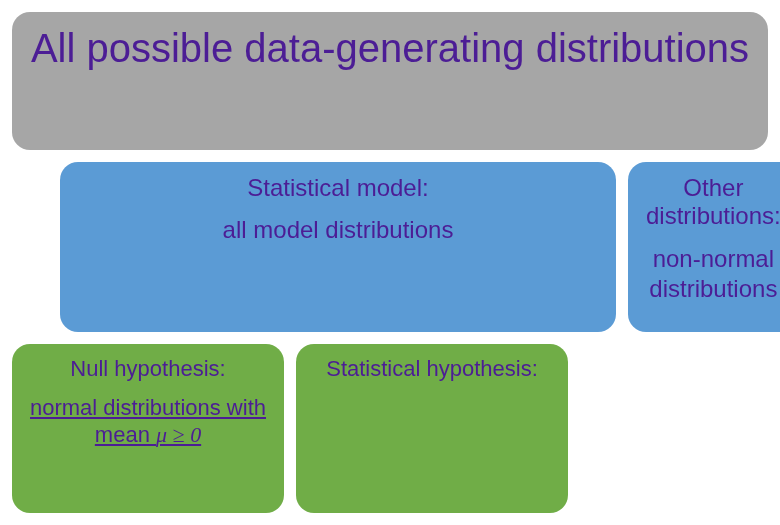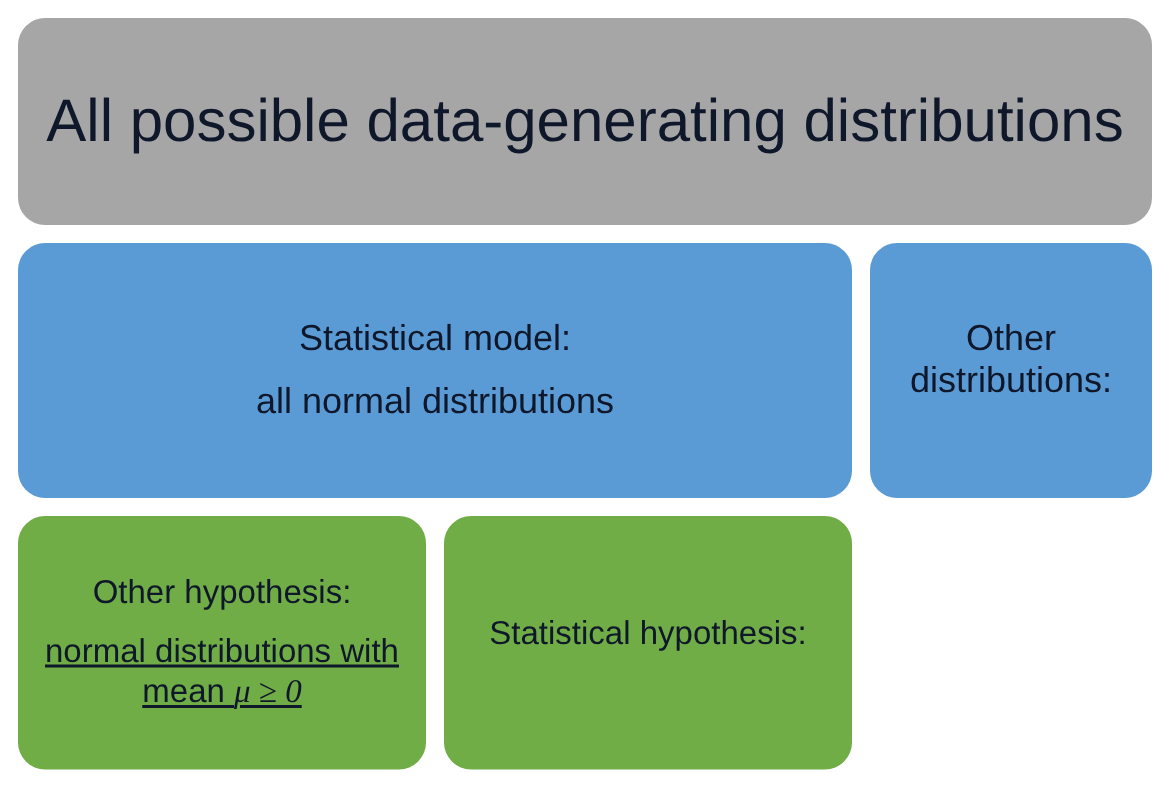--- a/index.html
+++ b/index.html
@@ -16,23 +16,23 @@
     height: 100%;
     display: flex;
     flex-direction: column;
     gap: 12px;
   }
   .box {
     border-radius: 18px;
     display: flex;
     flex-direction: column;
     align-items: center;
-    justify-content: center;
+    justify-content: flex-start;
     text-align: center;
-    color: #0f172a;
+    color: #4c1d95;
     padding: 12px 18px;
   }
   .row {
     display: flex;
     gap: 12px;
     flex: 1;
   }
   .top {
     flex: 0 0 138px;
   }
@@ -42,48 +42,49 @@
   .title {
     font-size: 40px;
     line-height: 1.2;
   }
   .mid-title { font-size: 24px; margin-bottom: 14px; }
   .mid-sub { font-size: 24px; }
   .other-title { font-size: 24px; margin-bottom: 14px; }
   .other-sub { font-size: 24px; line-height: 1.25; }
   .hyp-title { font-size: 22px; margin-bottom: 12px; line-height: 1.2; }
   .hyp-sub { font-size: 22px; line-height: 1.25; text-decoration: underline; }
-  .w-model { flex: 0 0 556px; }
+  .w-model { flex: 0 0 556px; margin-left: 48px; }
   .w-other { flex: 1; }
   .w-hyp { flex: 0 0 272px; }
   .spacer { flex: 1; }
   .math { font-style: italic; font-family: "Cambria Math", "Times New Roman", serif; }
 </style>
 </head>
 <body>
 
 <div class="container">
 
   <div class="box gray top">
     <div class="title">All possible data-generating distributions</div>
   </div>
 
   <div class="row">
     <div class="box blue w-model">
       <div class="mid-title">Statistical model:</div>
-      <div class="mid-sub">all normal distributions</div>
+      <div class="mid-sub">all model distributions</div>
     </div>
     <div class="box blue w-other">
       <div class="other-title">Other distributions:</div>
+      <div class="other-sub">non-normal distributions</div>
     </div>
   </div>
 
   <div class="row">
     <div class="box green w-hyp">
-      <div class="hyp-title">Other hypothesis:</div>
+      <div class="hyp-title">Null hypothesis:</div>
       <div class="hyp-sub">
         <span>normal distributions with mean </span><span class="math">μ ≥ 0</span>
       </div>
     </div>
     <div class="box green w-hyp">
       <div class="hyp-title">Statistical hypothesis:</div>
     </div>
     <div class="spacer"></div>
   </div>
 

